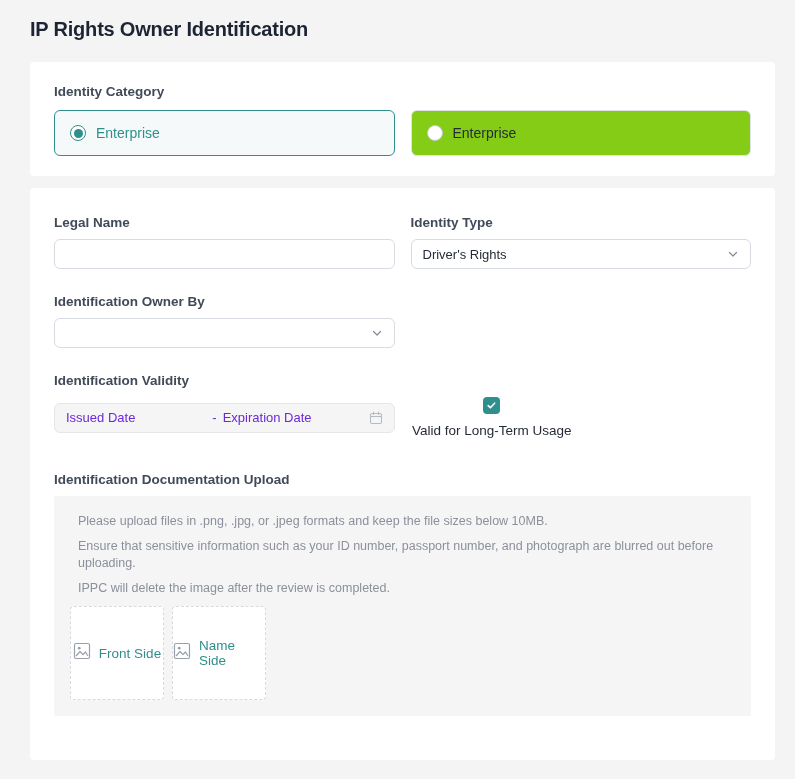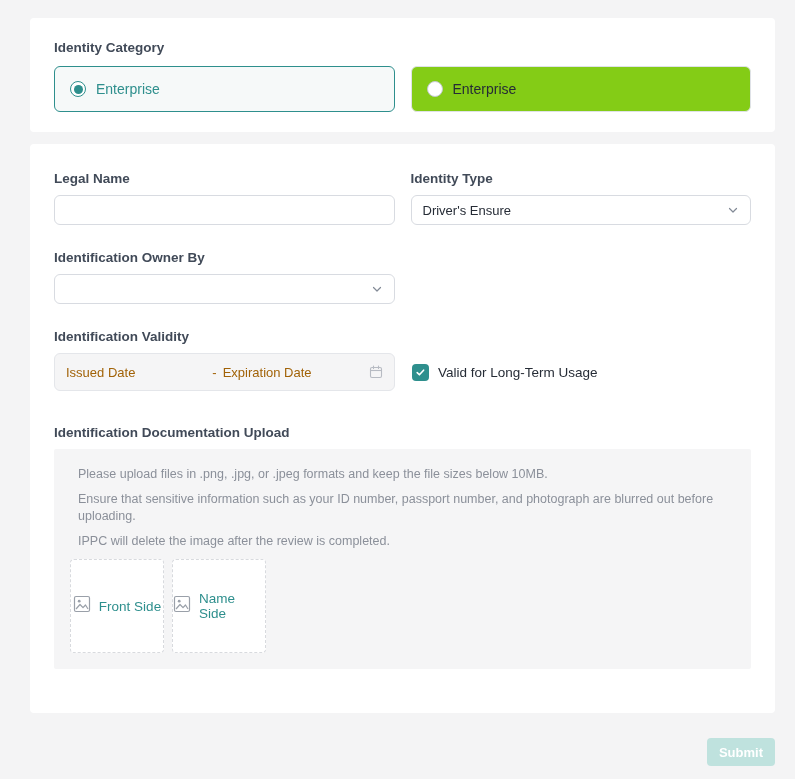--- a/index.html
+++ b/index.html
@@ -55,30 +55,30 @@
   .text-input { padding: 0 11px; outline: none; }
   .select {
     display: flex; align-items: center; justify-content: space-between;
     padding: 0 11px; cursor: pointer;
   }
   .select-value { flex: 1; white-space: nowrap; overflow: hidden; }
   .chevron { flex: none; display: flex; align-items: center; }
 
   .validity-row { display: flex; align-items: center; gap: 17px; }
   .date-range {
-    width: 341px; height: 38px; flex: none;
+    width: 341px; height: 30px; flex: none;
     border: 1px solid #e4e6ea; border-radius: 6px; background: #f5f5f6;
     display: flex; align-items: center; padding: 0 11px;
-    font-size: 13px; color: #a16207; cursor: not-allowed;
+    font-size: 13px; color: #6d28d9; cursor: not-allowed;
   }
   .date-range .ph { flex: 1; white-space: nowrap; }
   .date-range .sep { margin-right: 6px; }
   .cal-icon { flex: none; display: flex; align-items: center; }
 
-  .checkbox-group { display: flex; align-items: center; gap: 9px; cursor: pointer; }
+  .checkbox-group { display: flex; align-items: center; gap: 9px; cursor: pointer; flex-direction: column; }
   .checkbox {
     width: 17px; height: 17px; border-radius: 4px; background: #2e8f8d;
     display: flex; align-items: center; justify-content: center; flex: none;
   }
   .checkbox-label { font-size: 13.5px; color: #262c36; }
 
   .upload-block { margin-top: 34px; }
   .upload-panel {
     background: #f5f5f6; border-radius: 2px; padding: 9px 16px 16px 16px; margin-top: 9px;
   }
@@ -97,20 +97,21 @@
     min-width: 64px; height: 28px; padding: 0 12px;
     background: #bfe2de; color: #ffffff; font-weight: 700; font-size: 13px;
     border: none; border-radius: 4px; font-family: inherit; cursor: not-allowed;
   }
 </style>
 </head>
 <body>
 
 <div class="page">
 
+  <h1 class="page-title">IP Rights Owner Identification</h1>
 
   <section class="card card-category">
     <div class="field-label">Identity Category</div>
     <div class="radio-row">
       <div class="radio-card selected">
         <span class="radio-dot"></span>
         <span class="radio-label">Enterprise</span>
       </div>
       <div class="radio-card">
         <span class="radio-dot"></span>
@@ -122,21 +123,21 @@
   <section class="card card-form">
 
     <div class="grid-2">
       <div class="field">
         <div class="field-label">Legal Name</div>
         <input class="text-input" type="text" value="" style="">
       </div>
       <div class="field">
         <div class="field-label">Identity Type</div>
         <div class="select">
-          <span class="select-value">Driver's Ensure</span>
+          <span class="select-value">Driver's Rights</span>
           <span class="chevron">
             <svg width="12" height="12" viewBox="0 0 12 12" fill="none">
                 <path d="M2.5 4.5L6 8l3.5-3.5" stroke="#828a96" stroke-width="1.2" stroke-linecap="round" stroke-linejoin="round"></path>
               </svg>
           </span>
         </div>
       </div>
     </div>
 
     <div class="grid-2 row-gap">

